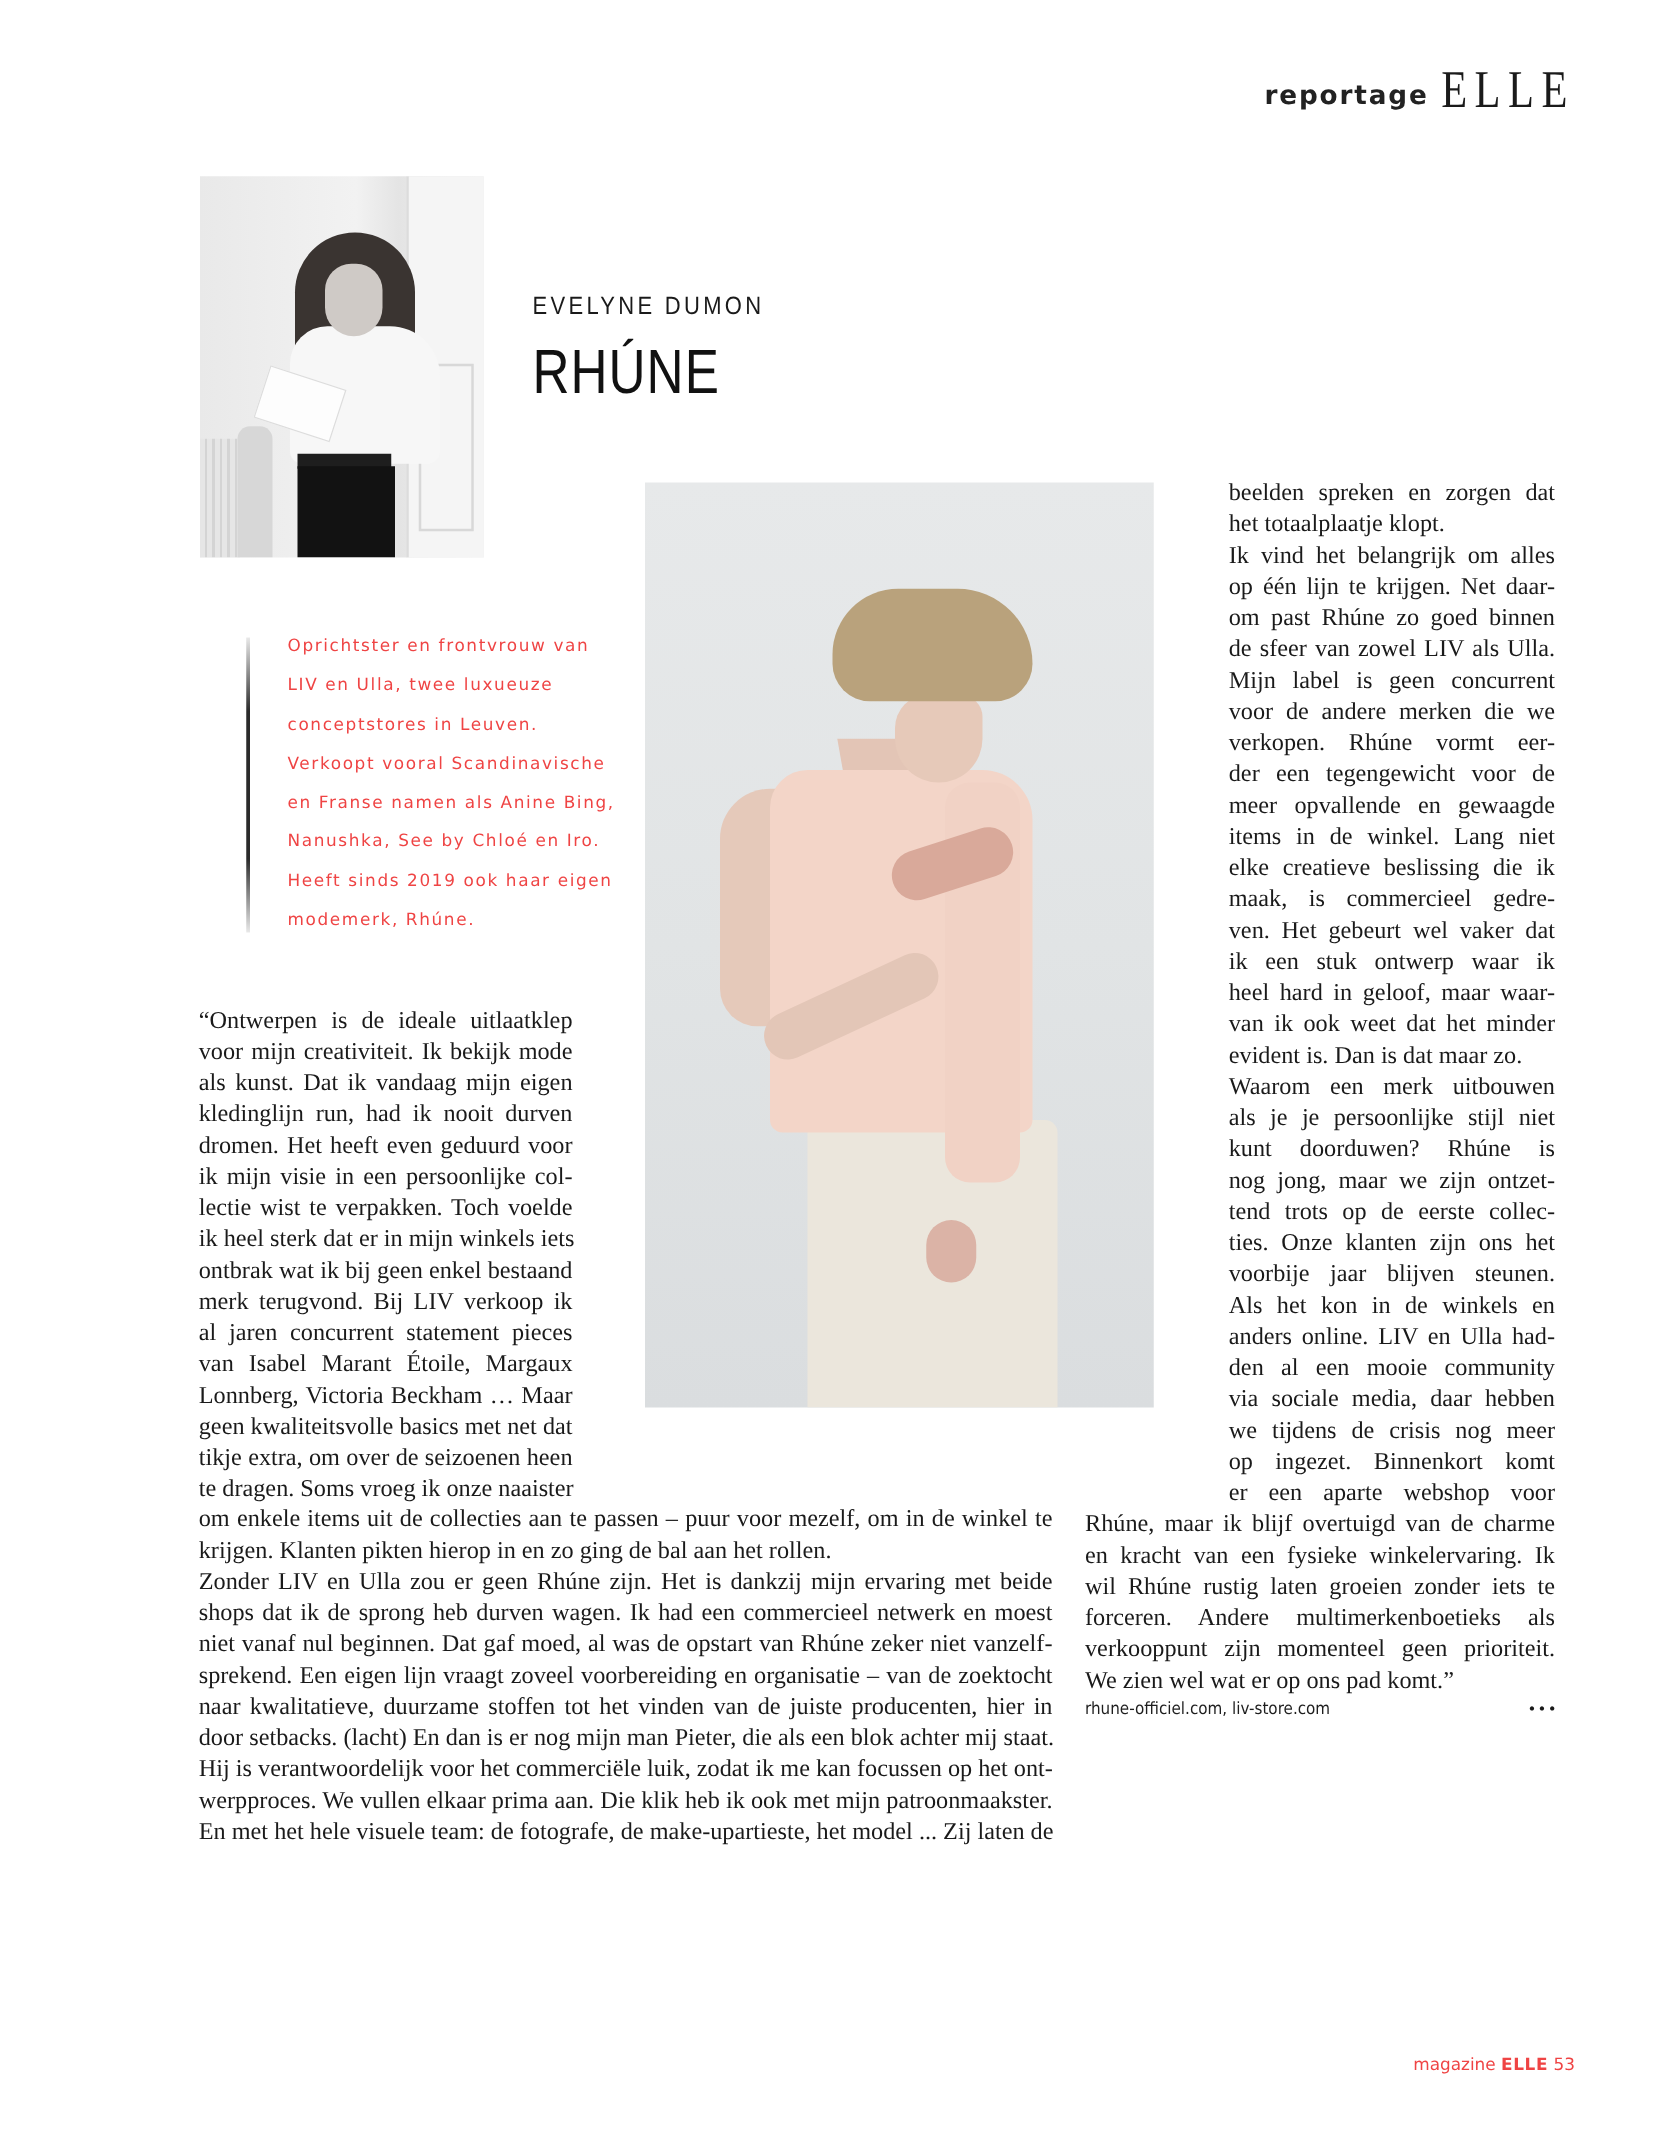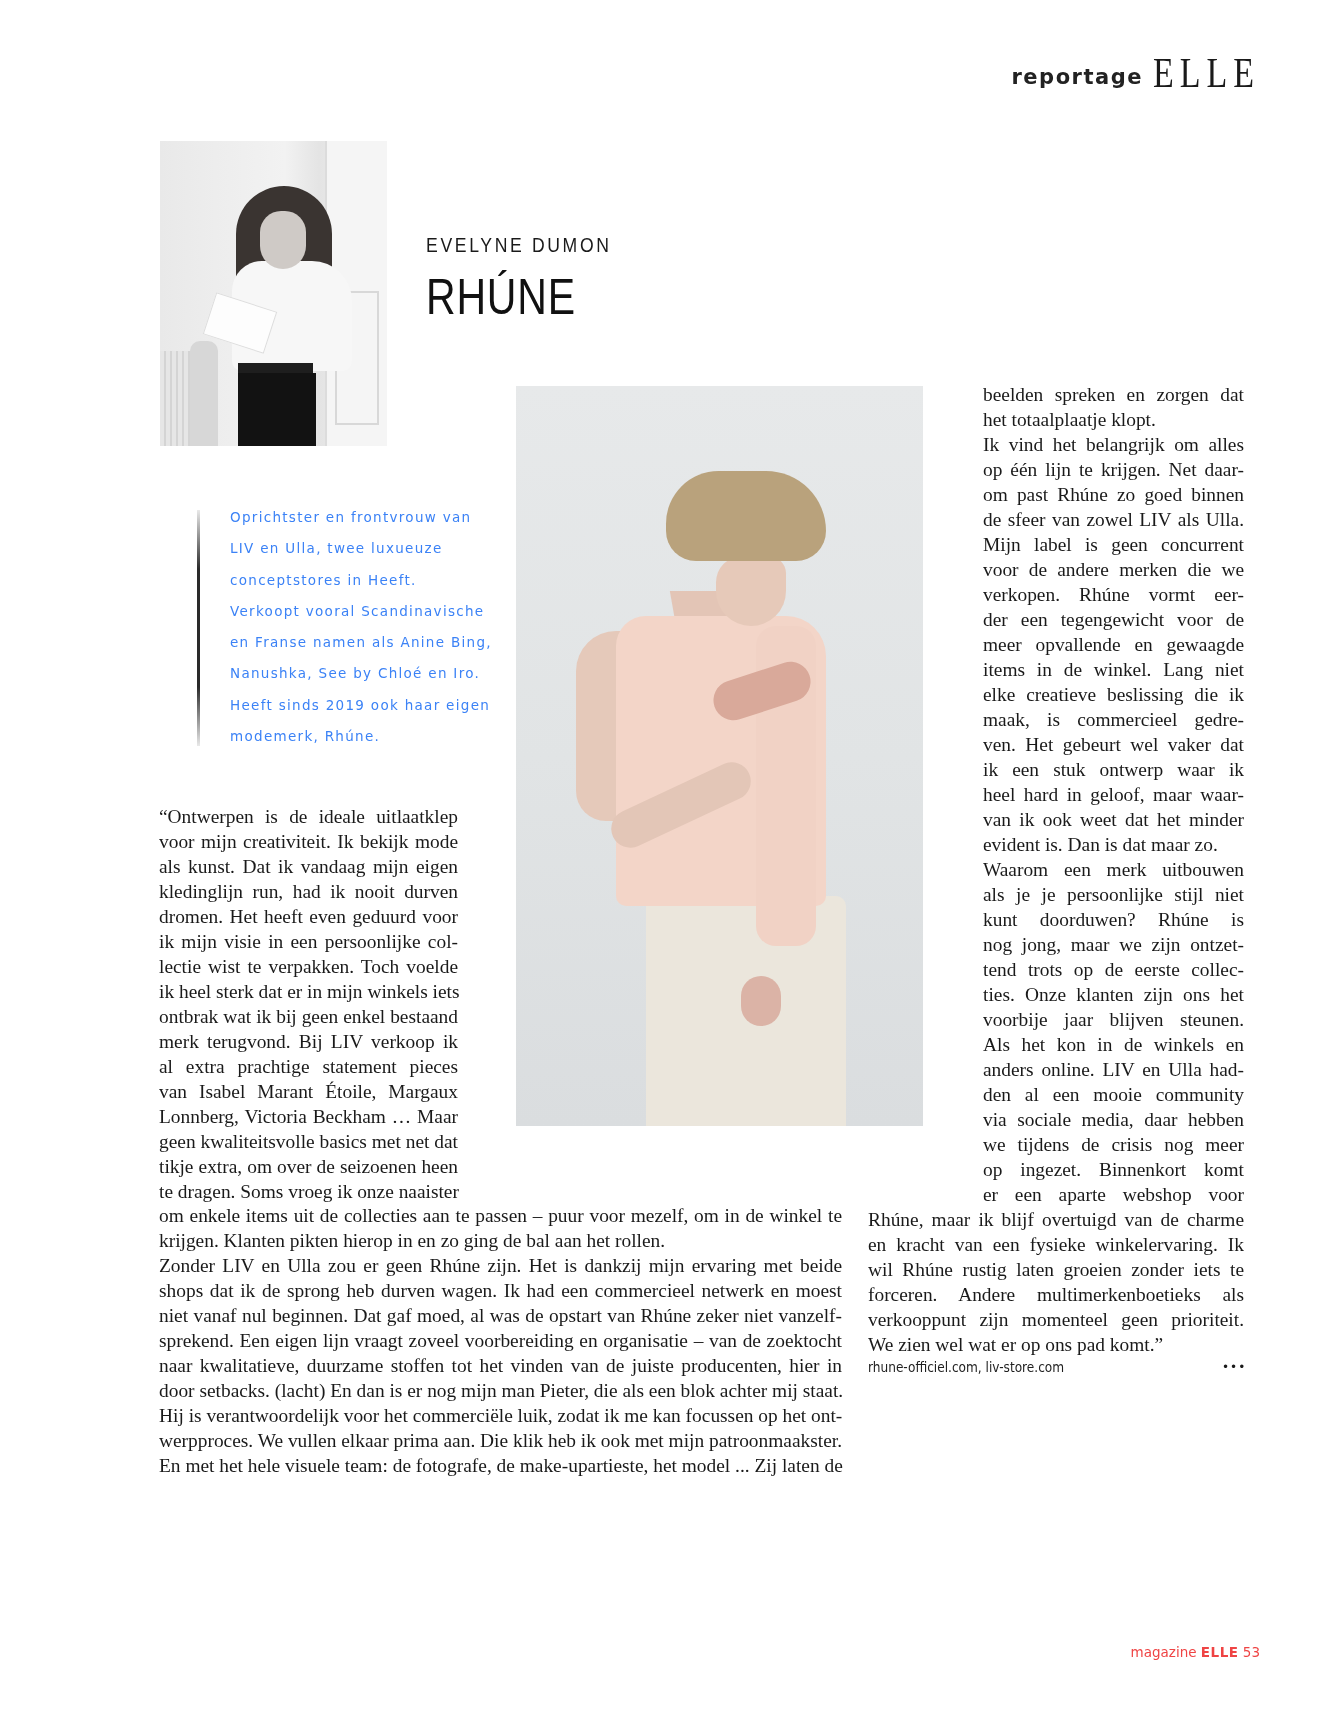--- a/index.html
+++ b/index.html
@@ -26,21 +26,21 @@
   .portrait .pants { position: absolute; left: 78px; top: 232px; width: 78px; height: 73px; background: #121212; }
 
   
   .byline { position: absolute; left: 426px; top: 234px; font-family: "Liberation Sans", sans-serif; font-size: 20px; letter-spacing: 3px; color: #1a1a1a; transform: scaleX(0.88); transform-origin: left; }
   .title { position: absolute; left: 426px; top: 268px; font-family: "Liberation Sans", sans-serif; font-size: 50px; color: #111; transform: scaleX(0.82); transform-origin: left; letter-spacing: 1px; }
 
   
   .intro-rule { position: absolute; left: 197px; top: 510px; width: 3px; height: 236px;
     background: linear-gradient(180deg, rgba(40,40,40,0.1) 0%, #2a2a2a 25%, #2a2a2a 75%, rgba(40,40,40,0.1) 100%); }
   .intro { position: absolute; left: 230px; top: 502px; width: 260px; }
-  .intro .line { font-family: "DejaVu Sans", sans-serif; font-size: 13.5px; letter-spacing: 1.3px; line-height: 31.3px; color: #3b82f6; white-space: nowrap; }
+  .intro .line { font-family: "DejaVu Sans", sans-serif; font-size: 13.5px; letter-spacing: 1.3px; line-height: 31.3px; color: #ef4444; white-space: nowrap; }
 
   
   .fashion { position: absolute; left: 516px; top: 386px; width: 407px; height: 740px; overflow: hidden;
     background: linear-gradient(180deg, #e7e9ea 0%, #e1e4e5 50%, #dadddf 100%); }
   .fashion .hair { position: absolute; left: 150px; top: 85px; width: 160px; height: 90px; background: #b9a27c; border-radius: 70px 80px 40px 40px; }
   .fashion .face { position: absolute; left: 200px; top: 170px; width: 70px; height: 70px; background: #e6c9b9; border-radius: 30px 20px 40px 40px; }
   .fashion .neck { position: absolute; left: 160px; top: 205px; width: 60px; height: 70px; background: #e3c5b6; transform: skewX(10deg); }
   .fashion .shoulder { position: absolute; left: 60px; top: 245px; width: 90px; height: 190px; background: #e5c9ba; border-radius: 40px 10px 20px 30px; }
   .fashion .top { position: absolute; left: 100px; top: 230px; width: 210px; height: 290px; background: #f3d5c8; border-radius: 30px 40px 10px 10px; }
   .fashion .sleeve { position: absolute; left: 240px; top: 240px; width: 60px; height: 320px; background: #f1d2c5; border-radius: 20px; }
@@ -85,21 +85,21 @@
   <div class="pants"></div>
 </div>
 
 <div class="byline">EVELYNE DUMON</div>
 <div class="title">RHÚNE</div>
 
 <div class="intro-rule"></div>
 <div class="intro">
   <div class="line">Oprichtster en frontvrouw van</div>
   <div class="line">LIV en Ulla, twee luxueuze</div>
-  <div class="line">conceptstores in Heeft.</div>
+  <div class="line">conceptstores in Leuven.</div>
   <div class="line">Verkoopt vooral Scandinavische</div>
   <div class="line">en Franse namen als Anine Bing,</div>
   <div class="line">Nanushka, See by Chloé en Iro.</div>
   <div class="line">Heeft sinds 2019 ook haar eigen</div>
   <div class="line">modemerk, Rhúne.</div>
 </div>
 
 <div class="fashion" title="Model wearing pink one-shoulder top and cream trousers">
   <div class="shoulder"></div>
   <div class="neck"></div>
@@ -117,21 +117,21 @@
   <span class="line">“Ontwerpen is de ideale uitlaatklep</span>
   <span class="line">voor mijn creativiteit. Ik bekijk mode</span>
   <span class="line">als kunst. Dat ik vandaag mijn eigen</span>
   <span class="line">kledinglijn run, had ik nooit durven</span>
   <span class="line">dromen. Het heeft even geduurd voor</span>
   <span class="line">ik mijn visie in een persoonlijke col-</span>
   <span class="line">lectie wist te verpakken. Toch voelde</span>
   <span class="line">ik heel sterk dat er in mijn winkels iets</span>
   <span class="line">ontbrak wat ik bij geen enkel bestaand</span>
   <span class="line">merk terugvond. Bij LIV verkoop ik</span>
-  <span class="line">al extra prachtige statement pieces</span>
+  <span class="line">al jaren concurrent statement pieces</span>
   <span class="line">van Isabel Marant Étoile, Margaux</span>
   <span class="line">Lonnberg, Victoria Beckham … Maar</span>
   <span class="line">geen kwaliteitsvolle basics met net dat</span>
   <span class="line">tikje extra, om over de seizoenen heen</span>
   <span class="line">te dragen. Soms vroeg ik onze naaister</span>
 </div>
 
 <div class="col col-wide">
   <span class="line">om enkele items uit de collecties aan te passen – puur voor mezelf, om in de winkel te</span>
   <span class="line last">krijgen. Klanten pikten hierop in en zo ging de bal aan het rollen.</span>

